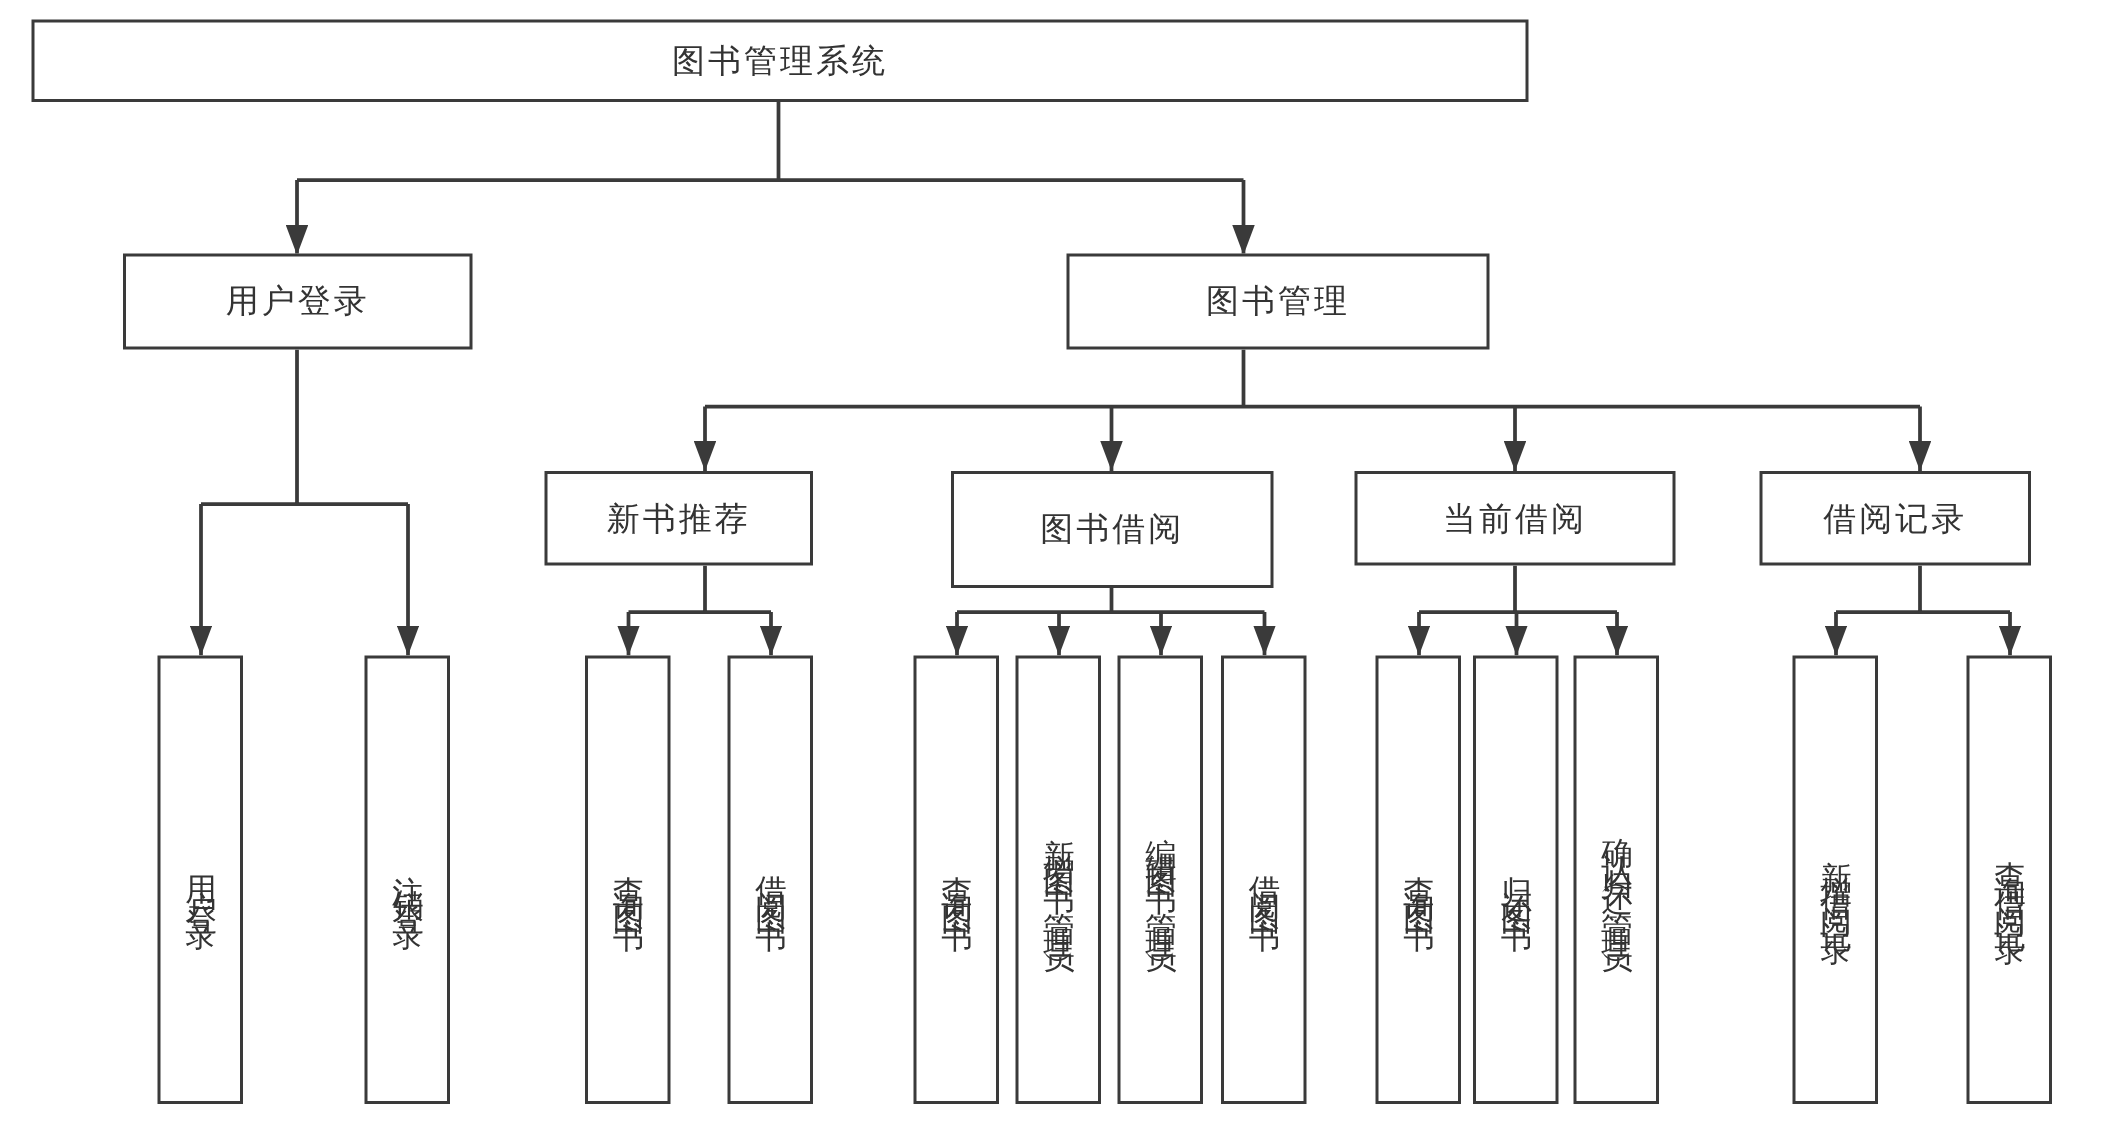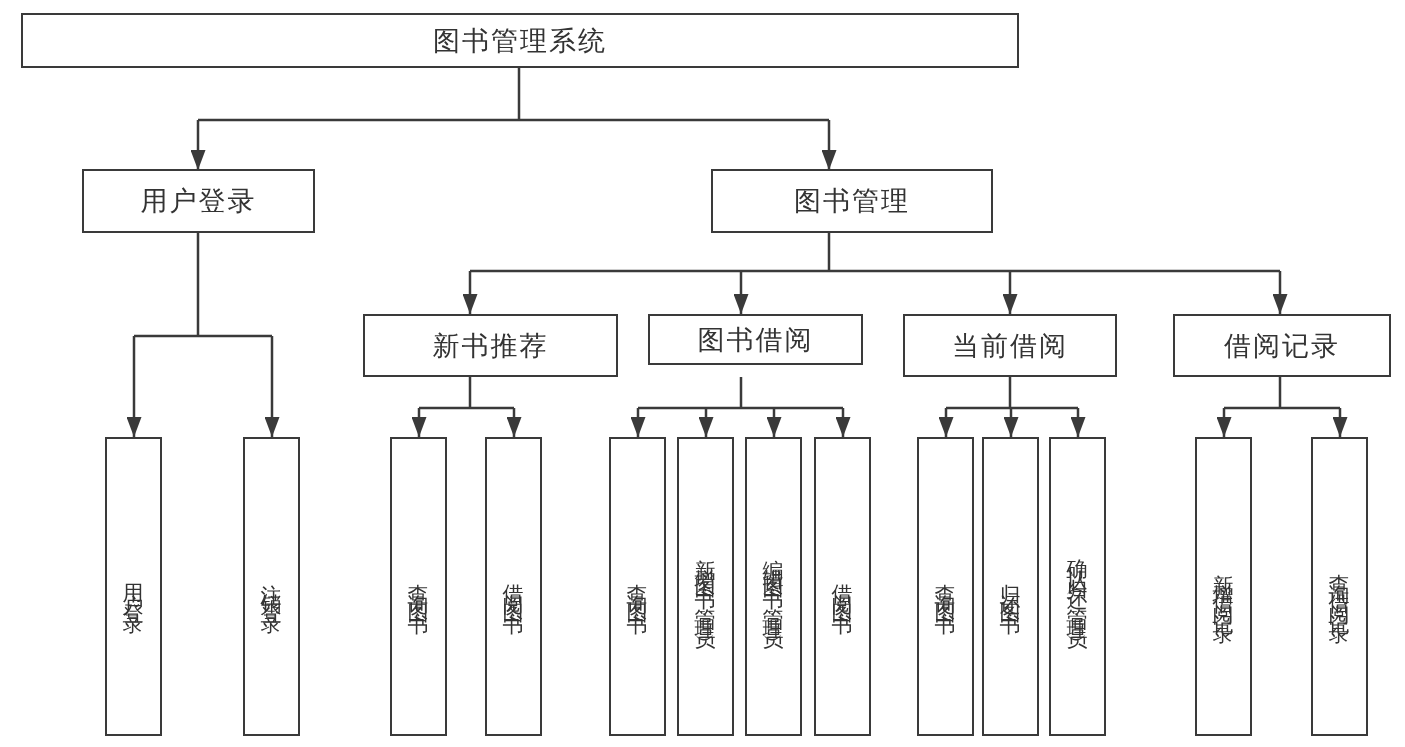--- a/index.html
+++ b/index.html
@@ -25,21 +25,21 @@
   .wires marker path { fill: var(--line, #3a3a3a); }
   .node {
     position: absolute;
     border: 2.5px solid var(--line, #3a3a3a);
     background: #ffffff;
     display: flex;
     align-items: center;
     justify-content: center;
     color: var(--text, #333333);
   }
-  .hnode { font-size: 27px; letter-spacing: 2px; white-space: nowrap; }
+  .hnode { font-size: 22px; letter-spacing: 2px; white-space: nowrap; }
   .vnode { font-size: 21px; }
   .vnode .vt {
     writing-mode: vertical-rl;
     text-orientation: mixed;
     letter-spacing: 10px;
     line-height: 1;
   }
   .watermark {
     position: absolute;
     left: 1188px;
@@ -110,24 +110,24 @@
       <line class="arrow" x1="1224" y1="408" x2="1224" y2="437" marker-end="url(#arw)"></line>
       <line class="arrow" x1="1340" y1="408" x2="1340" y2="437" marker-end="url(#arw)"></line>
     </g>
   </svg>
 
   <div class="node hnode" style="left:21px; top:13px; width:998px; height:55px;">图书管理系统</div>
 
   <div class="node hnode" style="left:82px; top:169px; width:233px; height:64px;">用户登录</div>
   <div class="node hnode" style="left:711px; top:169px; width:282px; height:64px;">图书管理</div>
 
-  <div class="node hnode" style="left:363px; top:314px; width:255px; height:63px;">新书推荐</div>
-  <div class="node hnode" style="left:634px; top:314px; width:215px; height:51px;margin-left:14px;">图书借阅</div>
+  <div class="node hnode" style="left:363px; top:314px; width:179px; height:63px;">新书推荐</div>
+  <div class="node hnode" style="left:634px; top:314px; width:215px; height:78px;">图书借阅</div>
   <div class="node hnode" style="left:903px; top:314px; width:214px; height:63px;">当前借阅</div>
-  <div class="node hnode" style="left:1173px; top:314px; width:218px; height:63px;">借阅记录</div>
+  <div class="node hnode" style="left:1173px; top:314px; width:181px; height:63px;">借阅记录</div>
 
   <div class="node vnode" style="left:105px; top:437px; width:57px; height:299px;">
     <span class="vt">用户登录</span>
   </div>
   <div class="node vnode" style="left:243px; top:437px; width:57px; height:299px;">
     <span class="vt">注销登录</span>
   </div>
 
   <div class="node vnode" style="left:390px; top:437px; width:57px; height:299px;">
     <span class="vt">查询图书</span>

